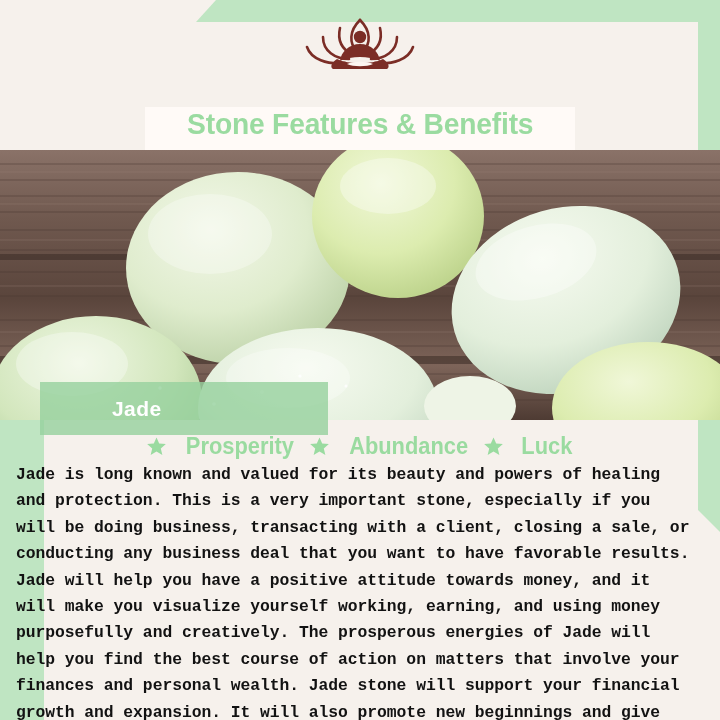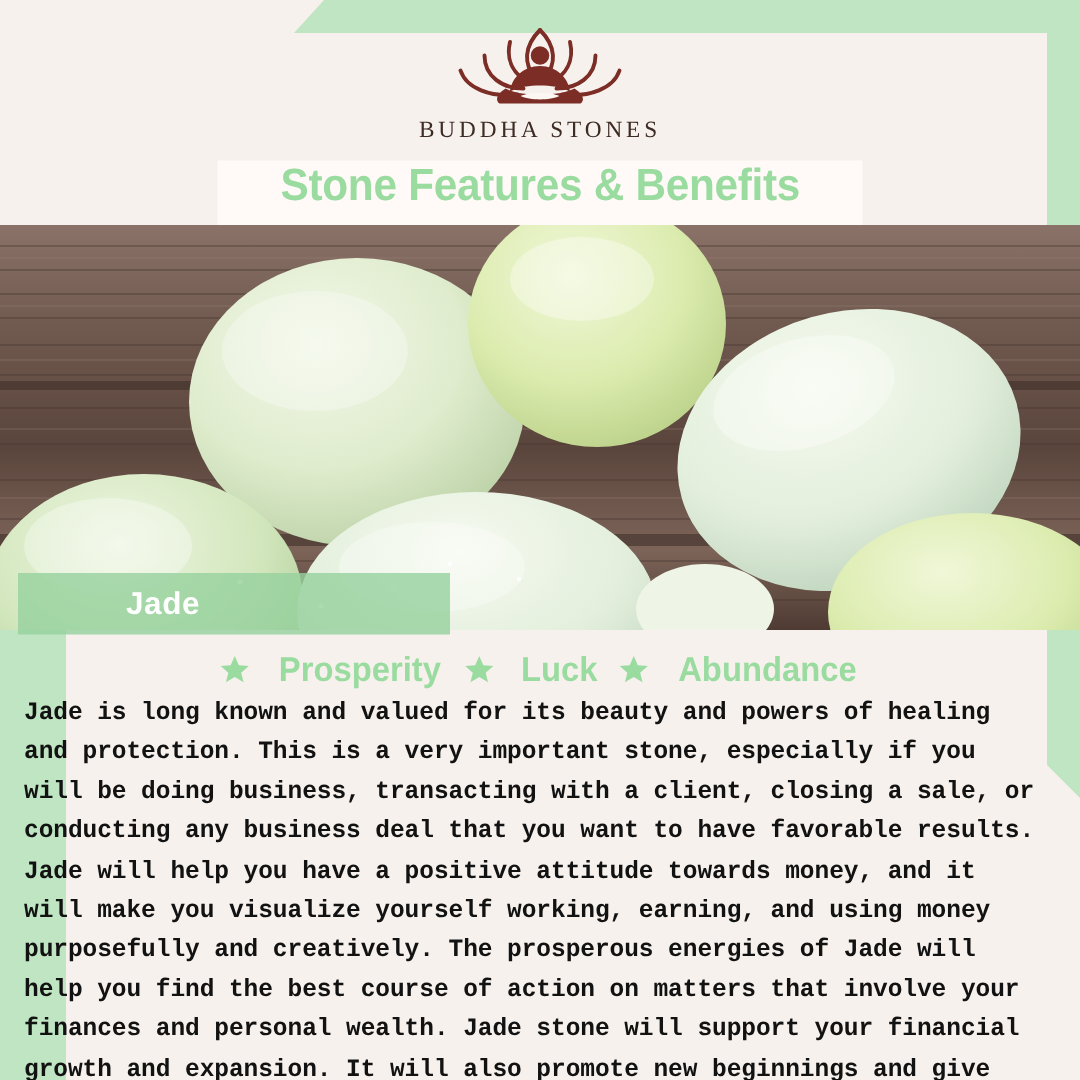--- a/index.html
+++ b/index.html
@@ -61,21 +61,21 @@
   }
 
   
   .photo{
     position:absolute;left:0;top:150px;width:720px;height:270px;
     overflow:hidden;background:#6f5a52;
   }
   .photo svg{display:block;width:720px;height:270px;}
 
   .jade-label{
-    position:absolute;left:12px;top:382px;width:288px;height:41px;
+    position:absolute;left:40px;top:382px;width:288px;height:53px;
     background:rgba(150,209,158,0.80);
     display:flex;align-items:center;
   }
   .jade-label span{
     margin-left:72px;color:#ffffff;font-weight:700;font-size:21px;
     letter-spacing:0.4px;
   }
 
   
   .benefits{
@@ -124,21 +124,20 @@
         <path d="M22 33 C26 45,42 51,60 49"></path>
         <path d="M128 33 C124 45,108 51,90 49"></path>
       </g>
       <g fill="#7b2d26">
         <circle cx="75" cy="23" r="6.2"></circle>
         <path d="M75 30 C64 30,56 38,55 47 C61 44,68 43,75 43 C82 43,89 44,95 47 C94 38,86 30,75 30 Z"></path>
         <path d="M52 45 C46 49,45 53,48 55 L75 55 L102 55 C105 53,104 49,98 45 C92 48,84 49,75 49 C66 49,58 48,52 45 Z"></path>
       </g>
       <path d="M62 50 C68 47,82 47,88 50 C82 53,68 53,62 50 Z" fill="#fdf7f3"></path>
     </svg>
-    <div class="logo-text">BUDDHA STONES</div>
   </div>
 
   <div class="title-banner">
     <div class="title-text">Stone Features &amp; Benefits</div>
   </div>
 
   <div class="photo">
     <svg viewBox="0 0 720 270" preserveAspectRatio="none">
       <defs>
         <linearGradient id="wood" x1="0" y1="0" x2="0" y2="1">
@@ -226,27 +225,27 @@
     <div class="benefit">
       <svg class="star" viewBox="0 0 24 24">
         <path fill="currentColor" d="M12 1.6l3.1 7.0 7.6.6-5.8 5.0 1.8 7.4-6.7-4.0-6.7 4.0 1.8-7.4-5.8-5.0 7.6-.6z"></path>
       </svg>
       <span class="benefit-label">Prosperity</span>
     </div>
     <div class="benefit">
       <svg class="star" viewBox="0 0 24 24">
         <path fill="currentColor" d="M12 1.6l3.1 7.0 7.6.6-5.8 5.0 1.8 7.4-6.7-4.0-6.7 4.0 1.8-7.4-5.8-5.0 7.6-.6z"></path>
       </svg>
-      <span class="benefit-label">Luck</span>
+      <span class="benefit-label">Abundance</span>
     </div>
     <div class="benefit">
       <svg class="star" viewBox="0 0 24 24">
         <path fill="currentColor" d="M12 1.6l3.1 7.0 7.6.6-5.8 5.0 1.8 7.4-6.7-4.0-6.7 4.0 1.8-7.4-5.8-5.0 7.6-.6z"></path>
       </svg>
-      <span class="benefit-label">Abundance</span>
+      <span class="benefit-label">Luck</span>
     </div>
   </div>
 
   <div class="body-box">
     <p class="body-text">Jade is long known and valued for its beauty and powers of healing and protection. This is a very important stone, especially if you will be doing business, transacting with a client, closing a sale, or conducting any business deal that you want to have favorable results. Jade will help you have a positive attitude towards money, and it will make you visualize yourself working, earning, and using money purposefully and creatively. The prosperous energies of Jade will help you find the best course of action on matters that involve your finances and personal wealth. Jade stone will support your financial growth and expansion. It will also promote new beginnings and give you the guidance that you need to be successful and wealthy!</p>
   </div>
 
 </div>
 
 </body></html>

